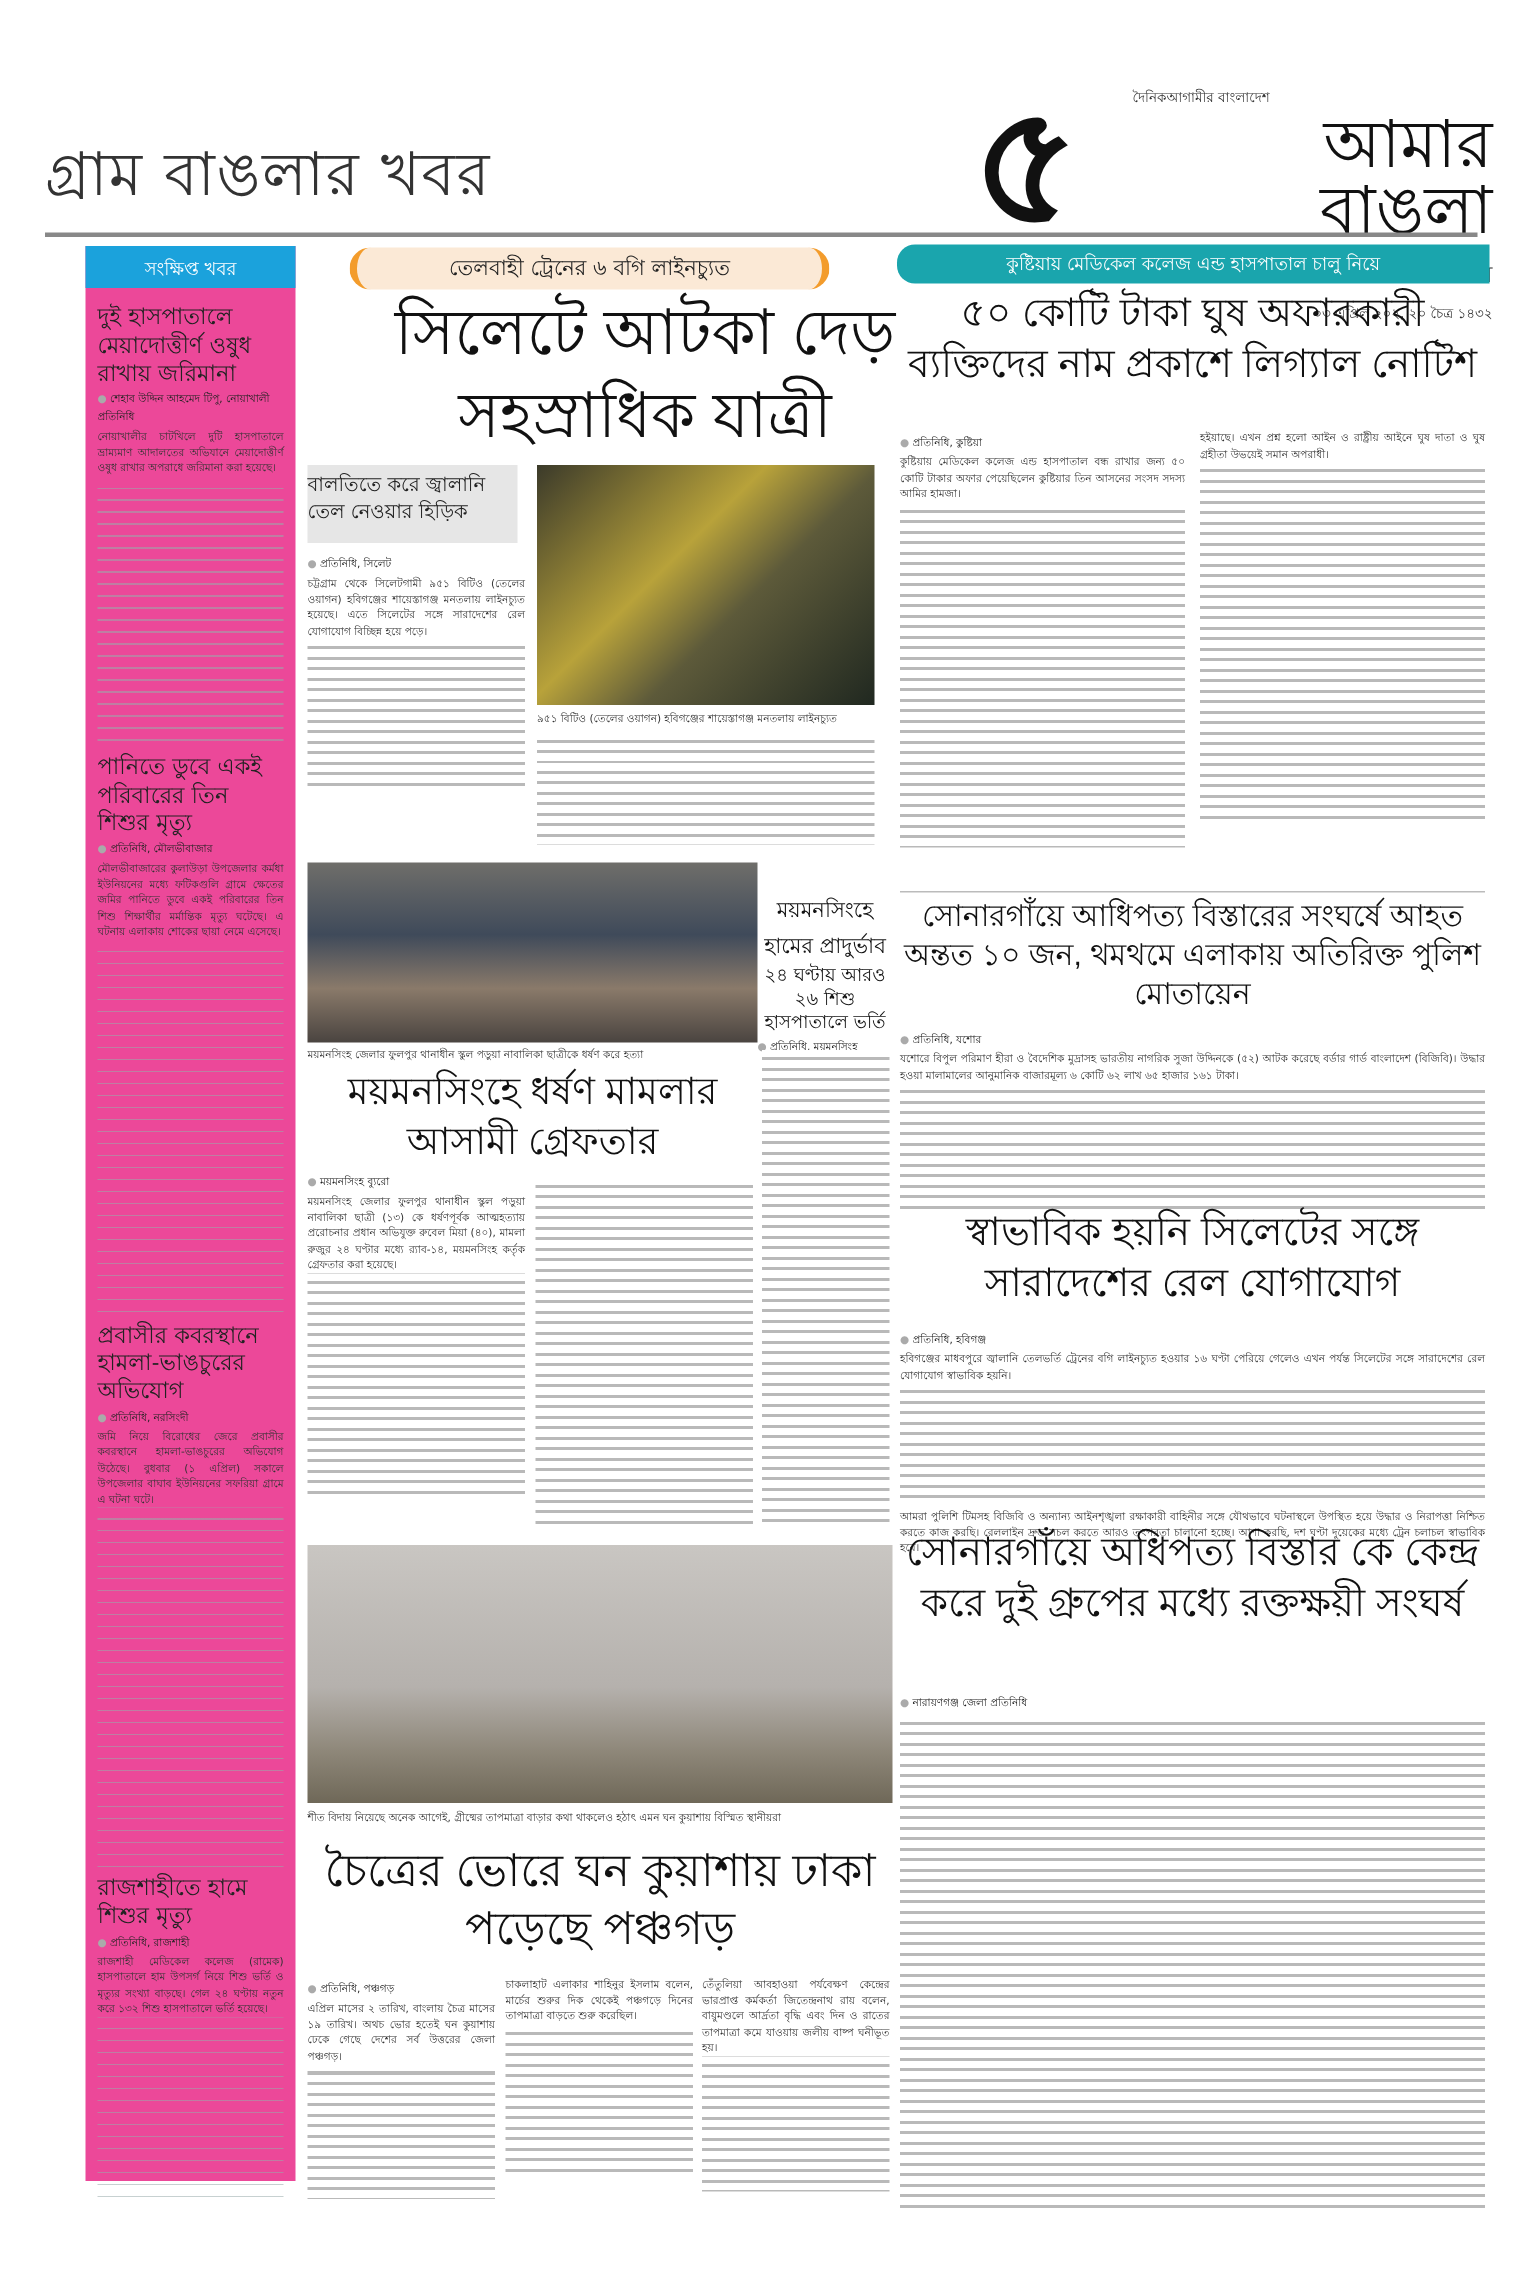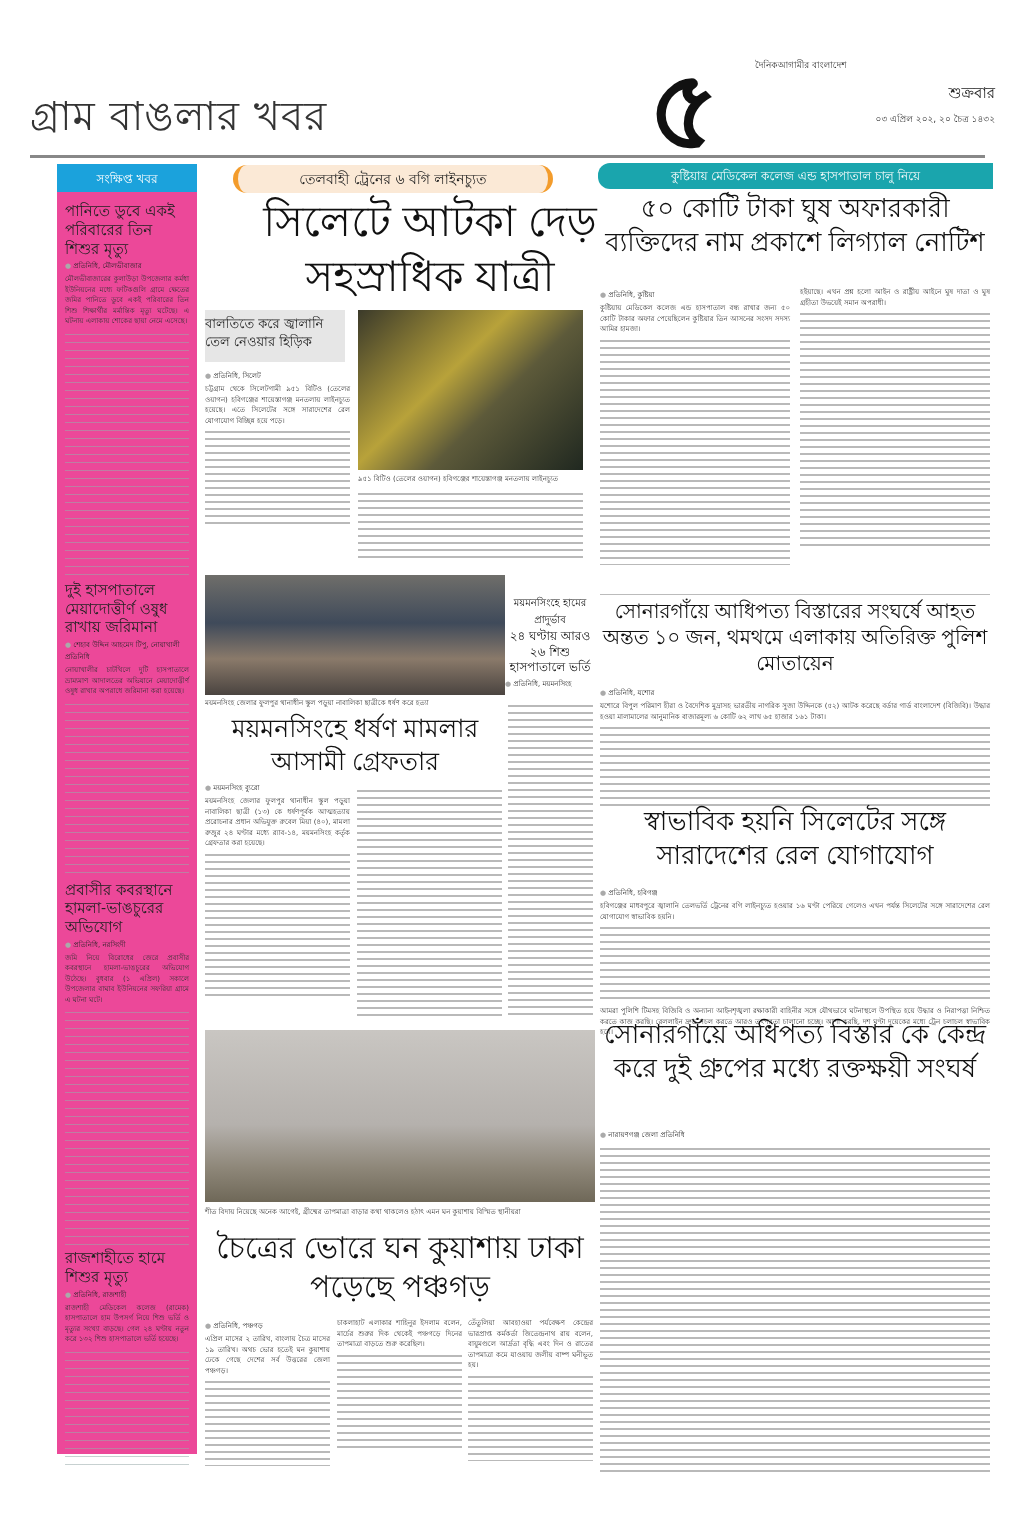--- a/index.html
+++ b/index.html
@@ -45,39 +45,40 @@
 </head>
 <body>
 
 <div class="abs section-title">গ্রাম বাঙলার খবর</div>
 <div class="abs page-num">৫</div>
 <div class="abs masthead">
   <div class="mast-small">
     <span>দৈনিক</span>
     <span>আগামীর বাংলাদেশ</span>
   </div>
+  <div class="mast-name"><span>আমার বাঙলা</span></div>
   <div class="mast-day">শুক্রবার</div>
   <div class="mast-date">০৩ এপ্রিল ২০২, ২০ চৈত্র ১৪৩২</div>
 </div>
 <div class="abs rule"></div>
 
 <div class="abs sidebar">
   <div class="sb-head">সংক্ষিপ্ত খবর</div>
   <div class="sb-body">
     <div>
+      <div class="sb-title">দুই হাসপাতালে মেয়াদোত্তীর্ণ ওষুধ রাখায় জরিমানা</div>
+      <div class="byline">শেহাব উদ্দিন আহমেদ টিপু, নোয়াখালী প্রতিনিধি</div>
+      <div class="bodytext">নোয়াখালীর চাটখিলে দুটি হাসপাতালে ভ্রাম্যমাণ আদালতের অভিযানে মেয়াদোত্তীর্ণ ওষুধ রাখার অপরাধে জরিমানা করা হয়েছে।</div>
+      <div class="lines" style="height:180px"></div>
+    </div>
+    <div>
       <div class="sb-title">পানিতে ডুবে একই পরিবারের তিন শিশুর মৃত্যু</div>
       <div class="byline">প্রতিনিধি, মৌলভীবাজার</div>
       <div class="bodytext">মৌলভীবাজারের কুলাউড়া উপজেলার কর্মধা ইউনিয়নের মধ্যে ফটিকগুলি গ্রামে ক্ষেতের জমির পানিতে ডুবে একই পরিবারের তিন শিশু শিক্ষার্থীর মর্মান্তিক মৃত্যু ঘটেছে। এ ঘটনায় এলাকায় শোকের ছায়া নেমে এসেছে।</div>
       <div class="lines" style="height:250px"></div>
-    </div>
-    <div>
-      <div class="sb-title">দুই হাসপাতালে মেয়াদোত্তীর্ণ ওষুধ রাখায় জরিমানা</div>
-      <div class="byline">শেহাব উদ্দিন আহমেদ টিপু, নোয়াখালী প্রতিনিধি</div>
-      <div class="bodytext">নোয়াখালীর চাটখিলে দুটি হাসপাতালে ভ্রাম্যমাণ আদালতের অভিযানে মেয়াদোত্তীর্ণ ওষুধ রাখার অপরাধে জরিমানা করা হয়েছে।</div>
-      <div class="lines" style="height:180px"></div>
     </div>
     <div>
       <div class="sb-title">প্রবাসীর কবরস্থানে হামলা-ভাঙচুরের অভিযোগ</div>
       <div class="byline">প্রতিনিধি, নরসিংদী</div>
       <div class="bodytext">জমি নিয়ে বিরোধের জেরে প্রবাসীর কবরস্থানে হামলা-ভাঙচুরের অভিযোগ উঠেছে। বুধবার (১ এপ্রিল) সকালে উপজেলার বাঘাব ইউনিয়নের সফরিয়া গ্রামে এ ঘটনা ঘটে।</div>
       <div class="lines" style="height:240px"></div>
     </div>
     <div>
       <div class="sb-title">রাজশাহীতে হামে শিশুর মৃত্যু</div>
       <div class="byline">প্রতিনিধি, রাজশাহী</div>
@@ -115,21 +116,21 @@
 <div class="abs cap" style="left:205px;top:697px;width:300px">ময়মনসিংহ জেলার ফুলপুর থানাধীন স্কুল পড়ুয়া নাবালিকা ছাত্রীকে ধর্ষণ করে হত্যা</div>
 <div class="abs big-head h-mid">ময়মনসিংহে ধর্ষণ মামলার আসামী গ্রেফতার</div>
 <div class="abs" style="left:205px;top:780px;width:145px">
   <div class="byline">ময়মনসিংহ ব্যুরো</div>
   <div class="bodytext">ময়মনসিংহ জেলার ফুলপুর থানাধীন স্কুল পড়ুয়া নাবালিকা ছাত্রী (১৩) কে ধর্ষণপূর্বক আত্মহত্যায় প্ররোচনার প্রধান অভিযুক্ত রুবেল মিয়া (৪০), মামলা রুজুর ২৪ ঘণ্টার মধ্যে র‍্যাব-১৪, ময়মনসিংহ কর্তৃক গ্রেফতার করা হয়েছে।</div>
   <div class="textblock" style="height:150px"></div>
 </div>
 <div class="abs textblock" style="left:357px;top:785px;width:145px;height:235px"></div>
 
 <div class="abs h-dengue" style="left:505px;top:595px;width:90px">
-  <div style="font-size:10px">ময়মনসিংহে হামের প্রাদুর্ভাব</div>
+  <div style="font-size:14px">ময়মনসিংহে হামের প্রাদুর্ভাব</div>
   <div style="font-size:12px;line-height:1.3;margin-top:0">২৪ ঘণ্টায় আরও ২৬ শিশু হাসপাতালে ভর্তি</div>
   <div class="byline" style="text-align:left">প্রতিনিধি, ময়মনসিংহ</div>
 </div>
 <div class="abs textblock" style="left:508px;top:700px;width:85px;height:320px"></div>
 
 <div class="abs hr" style="left:600px;top:594px;width:390px"></div>
 <div class="abs big-head h-sonar1">সোনারগাঁয়ে আধিপত্য বিস্তারের সংঘর্ষে আহত অন্তত ১০ জন, থমথমে এলাকায় অতিরিক্ত পুলিশ মোতায়েন</div>
 <div class="abs" style="left:600px;top:685px;width:390px">
   <div class="byline">প্রতিনিধি, যশোর</div>
   <div class="bodytext">যশোরে বিপুল পরিমাণ হীরা ও বৈদেশিক মুদ্রাসহ ভারতীয় নাগরিক সুজা উদ্দিনকে (৫২) আটক করেছে বর্ডার গার্ড বাংলাদেশ (বিজিবি)। উদ্ধার হওয়া মালামালের আনুমানিক বাজারমূল্য ৬ কোটি ৬২ লাখ ৬৫ হাজার ১৬১ টাকা।</div>

